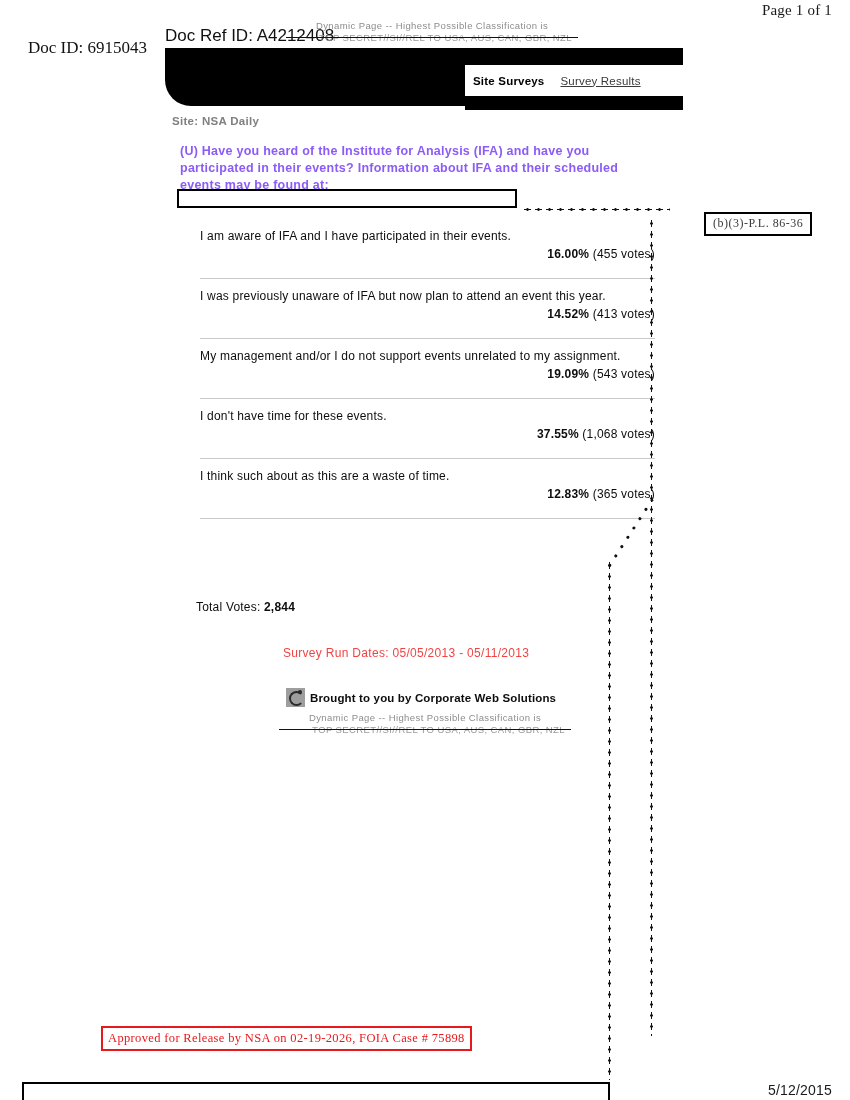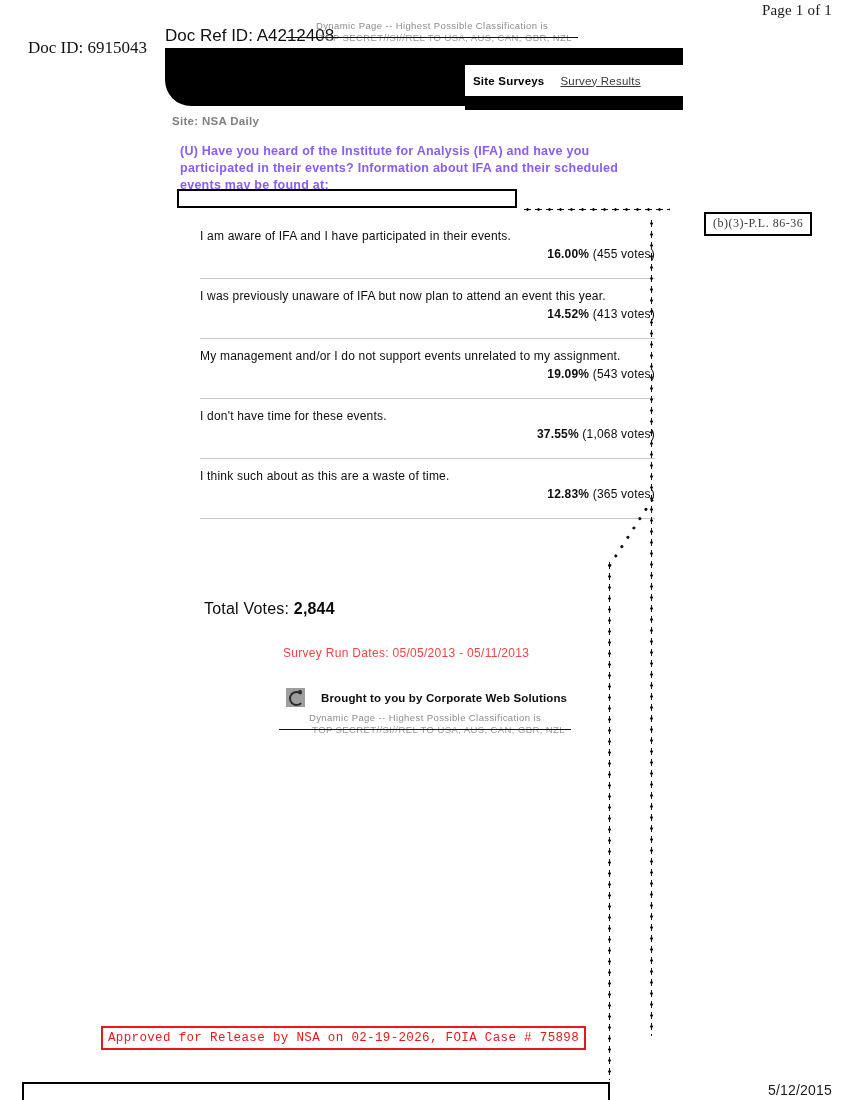--- a/index.html
+++ b/index.html
@@ -199,23 +199,23 @@
   .opt-votes { font-weight: normal; }
   .sep {
     border-top: 1.2px solid #c9c9c9;
     margin-top: 10px;
     margin-bottom: 9px;
     width: 455px;
   }
 
   .total-line {
     position: absolute;
-    left: 204px;
+    left: 196px;
     top: 600px;
-    font-size: 16px;
+    font-size: 12px;
     letter-spacing: .2px;
     color: #0d0d0d;
   }
   .total-line b { font-weight: bold; }
 
   .rundates {
     position: absolute;
     left: 283px;
     top: 646px;
     font-size: 12px;
@@ -223,21 +223,21 @@
     color: #ef4444;
   }
 
   
   .brought {
     position: absolute;
     left: 286px;
     top: 688px;
     display: flex;
     align-items: center;
-    gap: 16px;
+    gap: 5px;
   }
   .cws-logo {
     width: 19px;
     height: 19px;
     background: #9e9e9e;
     position: relative;
     flex: none;
   }
   .cws-logo::before {
     content: "";
@@ -322,21 +322,21 @@
 
   
   .release-stamp {
     position: absolute;
     left: 101px;
     top: 1026px;
     padding: 3px 5px;
     border: 2px solid #e8191c;
     color: #e8191c;
     background: #fff;
-    font-family: Liberation Mono, monospace;
+    font-family: Liberation Serif, serif;
     font-size: 12.5px;
     letter-spacing: .35px;
     white-space: nowrap;
   }
 
   
   .bottom-box {
     position: absolute;
     left: 22px;
     top: 1082px;

